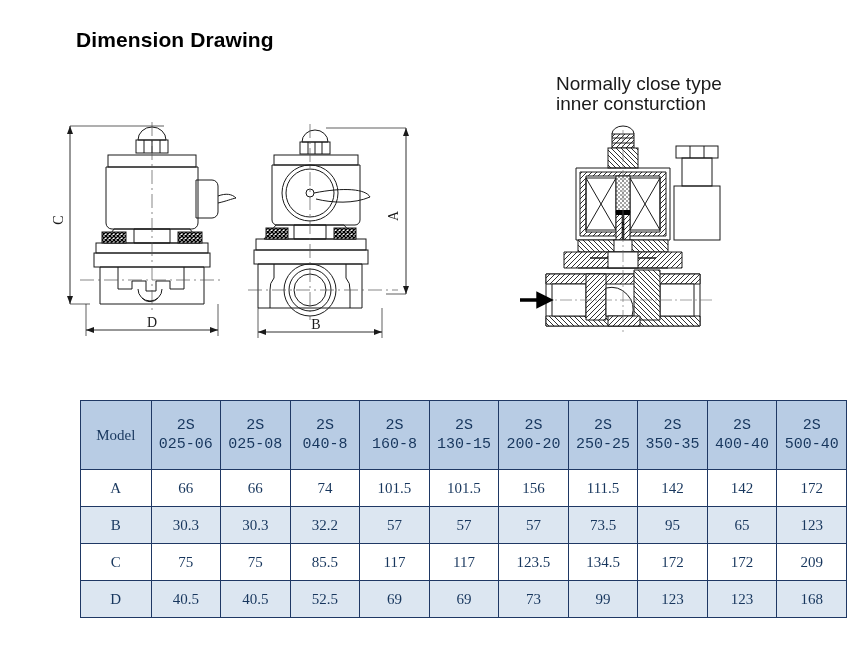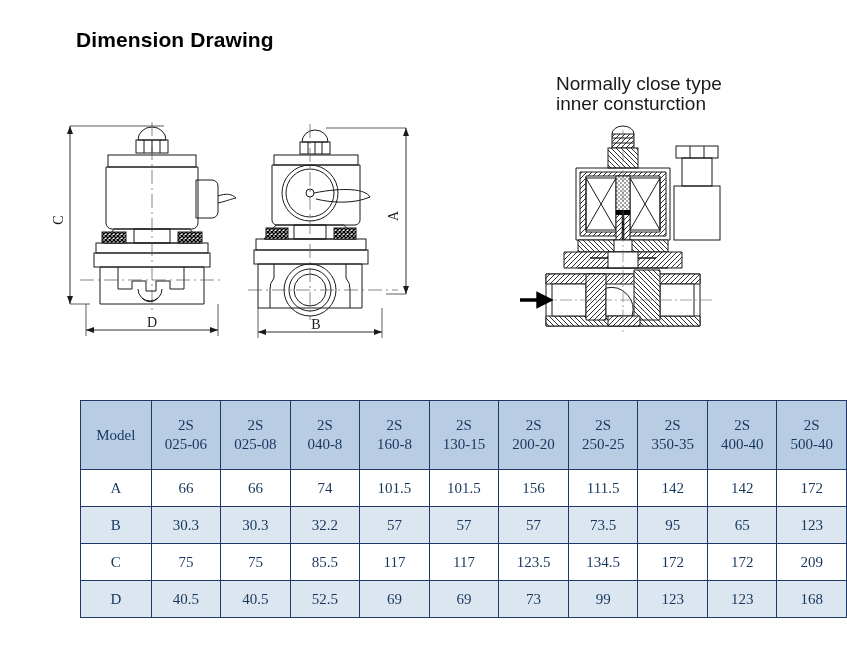--- a/index.html
+++ b/index.html
@@ -65,21 +65,21 @@
     line-height: 19px;
     font-size: 15px;
   }
   table.spec tbody td {
     height: 36px;
   }
   tr.row-shaded td { background: #dce6f1; }
   tr.row-plain  td { background: #ffffff; }
   td.col-label { width: 70px; }
   td.col-model { width: 69px; }
-  .model-line { display: block; }
+  .model-line { display: block; font-family: Liberation Mono, monospace; }
 </style>
 </head>
 <body>
 
 <div id="page-title">Dimension Drawing</div>
 
 <div id="cutaway-caption">Normally close type
 inner consturction</div>
 
 <svg class="drawing" id="drawing-front" width="250" height="255" viewBox="0 0 250 255">

